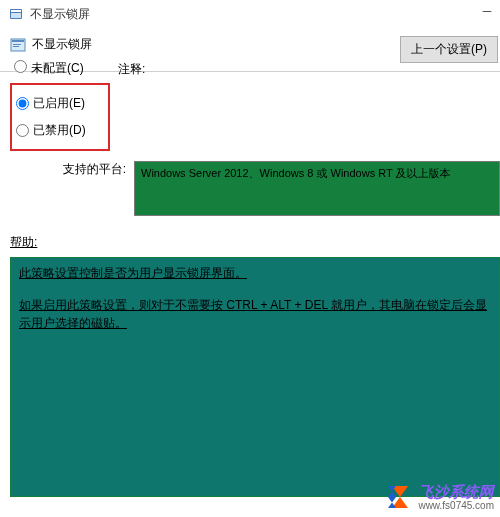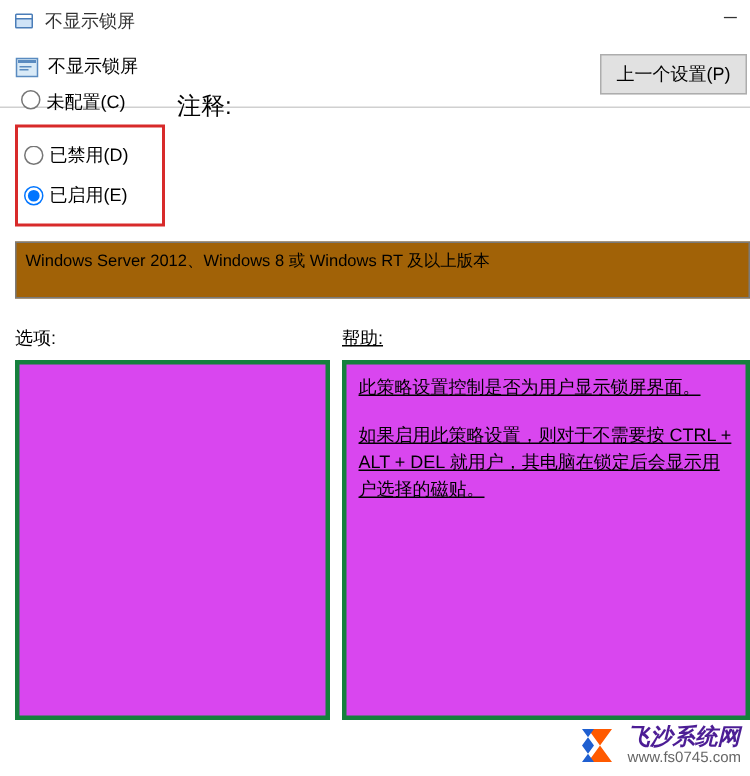--- a/index.html
+++ b/index.html
@@ -17,34 +17,34 @@
   .nav-buttons { display: flex; gap: 6px; margin-left: auto; padding-right: 2px; }
   .btn { background: #e1e1e1; border: 1px solid #adadad; padding: 4px 10px; font-size: 12px; min-width: 90px; text-align: center; cursor: pointer; }
   .divider { border-top: 1px solid #d0d0d0; margin: 8px 0 10px 0; width: calc(100% + 10px); margin-left: -10px; }
   .config-row { display: flex; align-items: flex-start; }
   .radio-group { width: 100px; border: 2px solid #d82a2a; padding: 6px 6px 6px 4px; }
   .radio-item { display: flex; align-items: center; margin: 4px 0 10px 0; font-size: 12px; }
   .radio-item:last-child { margin-bottom: 4px; }
   .radio-item input { margin-right: 4px; }
   .radio-item.not-configured { margin: -22px 0 6px 4px; display: flex; align-items: flex-start; font-size: 12px; }
   .comment-block { display: flex; align-items: flex-start; margin-left: 8px; flex: 1; }
-  .comment-label { font-size: 16px; margin-right: 4px; padding-top: 0; white-space: nowrap; }
+  .comment-label { font-size: 12px; margin-right: 4px; padding-top: 0; white-space: nowrap; }
   .supported-row { display: flex; align-items: flex-start; margin-top: 10px; }
   .supported-label { font-size: 12px; width: 124px; text-align: right; padding-right: 8px; white-space: nowrap; }
-  .supported-box { border: 1px solid #7a7a7a; background: #a16207; flex: 1; padding: 4px 6px; font-size: 11px; height: 38px; }
+  .supported-box { border: 1px solid #7a7a7a; background: #15803d; flex: 1; padding: 4px 6px; font-size: 11px; height: 55px; }
   .lower-row { display: flex; margin-top: 18px; gap: 8px; }
   .options-col { width: 210px; }
   .help-col { flex: 1; text-decoration: underline; }
   .section-label { font-size: 12px; margin-bottom: 6px; }
-  .box { border: 3px solid #15803d; background: #d946ef; height: 240px; padding: 6px 8px; font-size: 12px; overflow: hidden; }
+  .box { border: 1px solid #15803d; background: #0f766e; height: 240px; padding: 6px 8px; font-size: 12px; overflow: hidden; }
   .help-text p { margin-bottom: 14px; line-height: 1.5; font-size: 12px; }
   .watermark { position: absolute; right: 6px; bottom: 6px; display: flex; align-items: center; gap: 6px; }
   .watermark .wicon { width: 26px; height: 26px; }
   .watermark .wtext { display: flex; flex-direction: column; line-height: 1.1; }
-  .watermark .wtitle { font-size: 15px; font-weight: bold; color: #4c1d95; font-style: italic; }
+  .watermark .wtitle { font-size: 15px; font-weight: bold; color: #8b5cf6; font-style: italic; }
   .watermark .wurl { font-size: 10px; color: #666; text-align: right; }
 </style>
 </head>
 <body>
 
 <div class="titlebar">
   <span class="icon">
     <svg viewBox="0 0 16 16" width="16" height="16">
         <rect x="2" y="3" width="12" height="10" fill="#4a7db8" rx="1"></rect>
         <rect x="3" y="4" width="10" height="2" fill="#fff"></rect>
@@ -78,44 +78,41 @@
   <div class="divider"></div>
 
   <div class="radio-item not-configured">
     <input type="radio" name="state" style="">
     <span>未配置(C)</span>
   </div>
 
   <div class="config-row">
     <div class="radio-group">
       <div class="radio-item">
+        <input type="radio" name="state" checked="" style="">
+        <span>已启用(E)</span>
+      </div>
+      <div class="radio-item">
         <input type="radio" name="state" style="">
         <span>已禁用(D)</span>
-      </div>
-      <div class="radio-item">
-        <input type="radio" name="state" checked="" style="">
-        <span>已启用(E)</span>
       </div>
     </div>
     <div class="comment-block" style="margin-top:-22px">
       <span class="comment-label">注释:</span>
     </div>
   </div>
 
   <div class="supported-row">
+    <span class="supported-label">支持的平台:</span>
     <div class="supported-box">
       <span>Windows Server 2012、Windows 8 或 Windows RT 及以上版本</span>
     </div>
   </div>
 
   <div class="lower-row">
-    <div class="options-col">
-      <div class="section-label">选项:</div>
-      <div class="box"></div>
-    </div>
     <div class="help-col">
       <div class="section-label">帮助:</div>
       <div class="box help-text">
         <p>此策略设置控制是否为用户显示锁屏界面。</p>
         <p>如果启用此策略设置，则对于不需要按 CTRL + ALT + DEL  就用户，其电脑在锁定后会显示用户选择的磁贴。</p>
       </div>
     </div>
   </div>
 </div>
 

